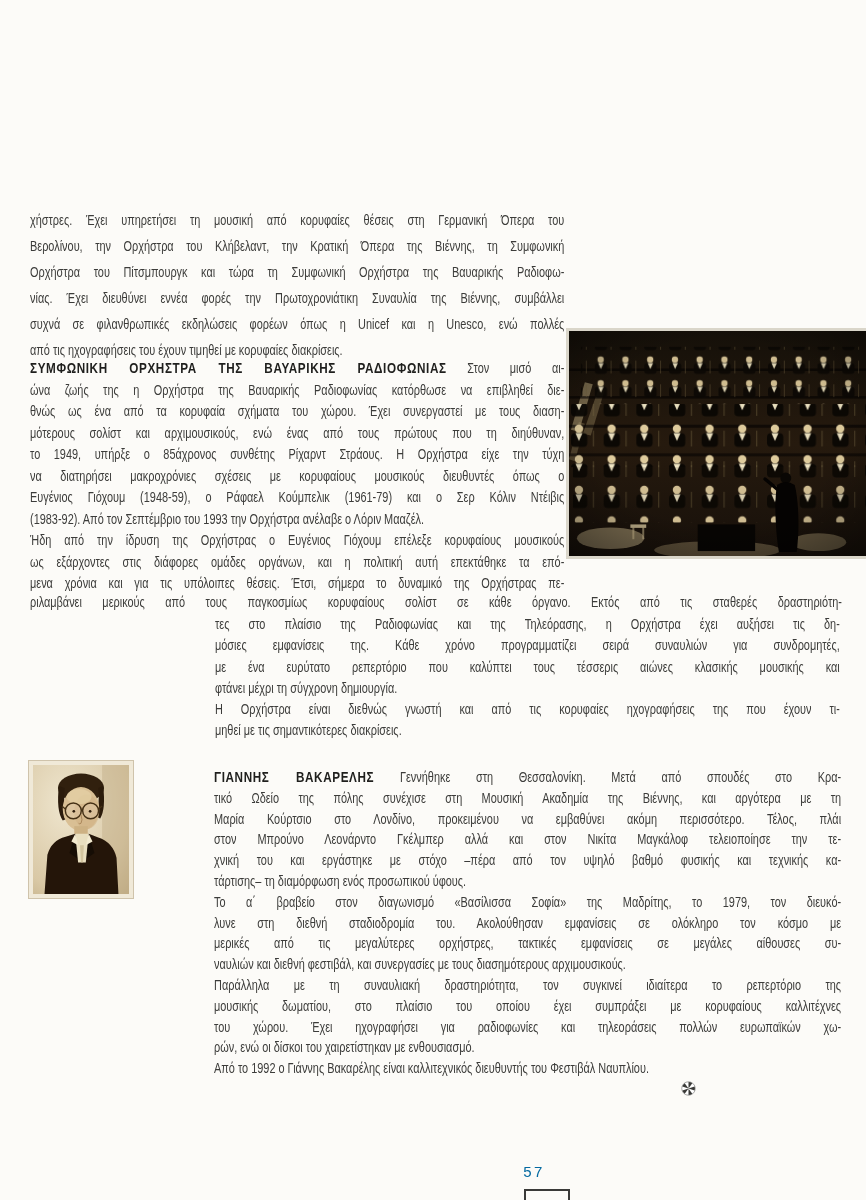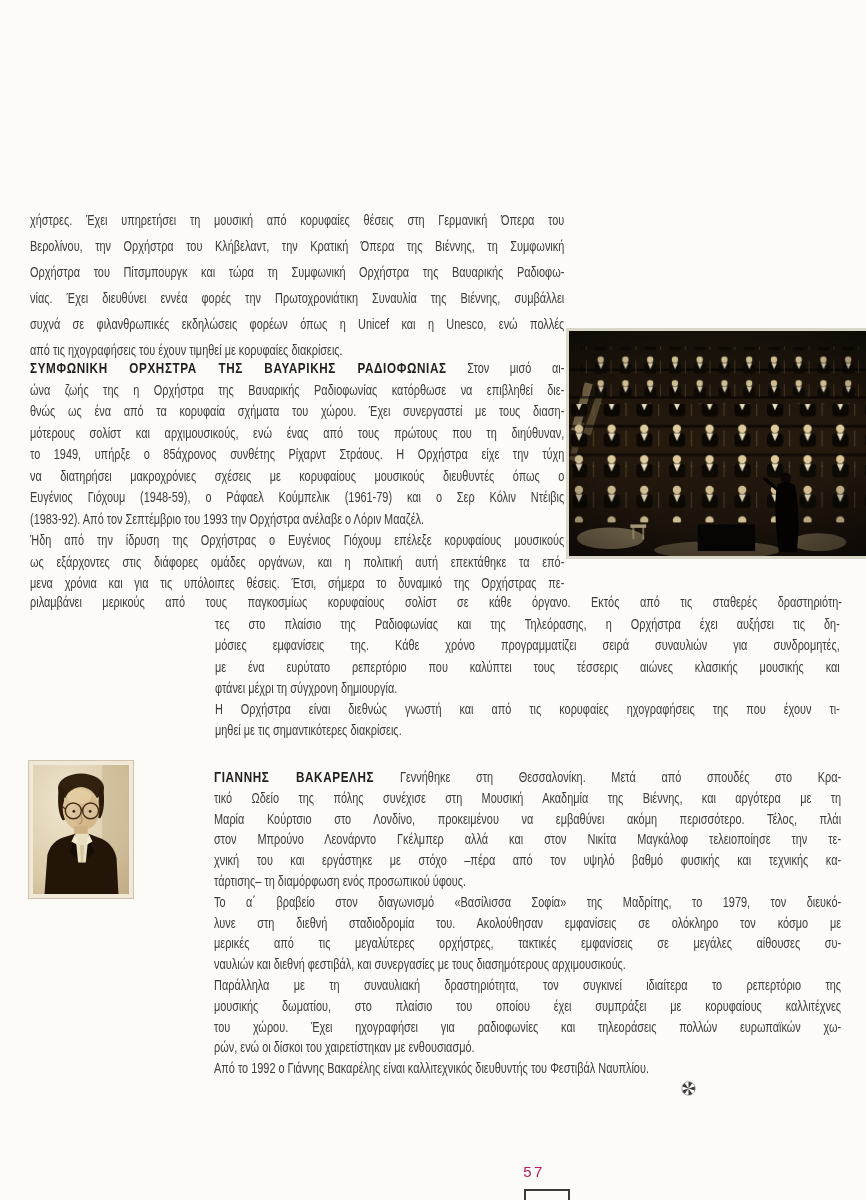--- a/index.html
+++ b/index.html
@@ -25,21 +25,21 @@
   }
   #portrait-photo {
     left:29px; top:761px; width:104px; height:137px;
     border:4px solid #f0e9d8; outline:1px solid #cfc3ab; background:#d9cbab;
   }
   .photo svg { display:block; width:100%; height:100%; }
 
   #end-ornament { position:absolute; left:681px; top:1081px; width:15px; height:15px; }
   #page-number {
     position:absolute; left:504px; top:1163px; width:60px; text-align:center;
-    font-size:15px; letter-spacing:2.5px; color:#be185d;
+    font-size:15px; letter-spacing:2.5px; color:#0369a1;
   }
   #footer-box {
     position:absolute; left:524px; top:1189px; width:42px; height:11px;
     border:2px solid #3a3a38; border-bottom:none;
   }
 </style>
 </head>
 <body>
 
 <div id="intro" class="tblock">

